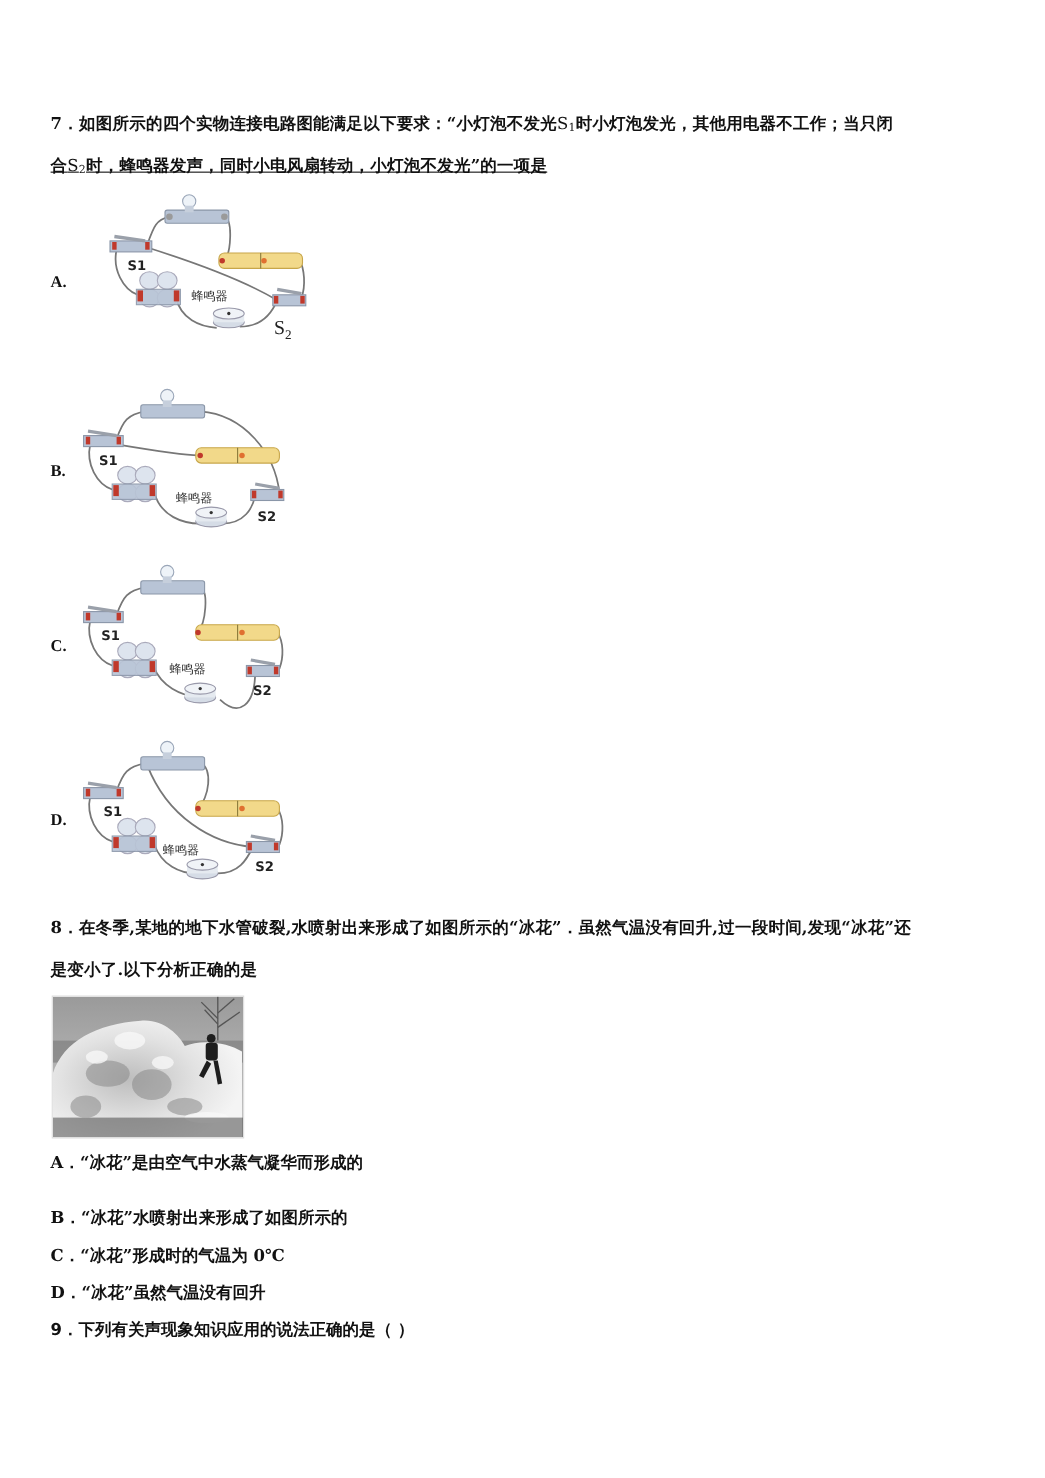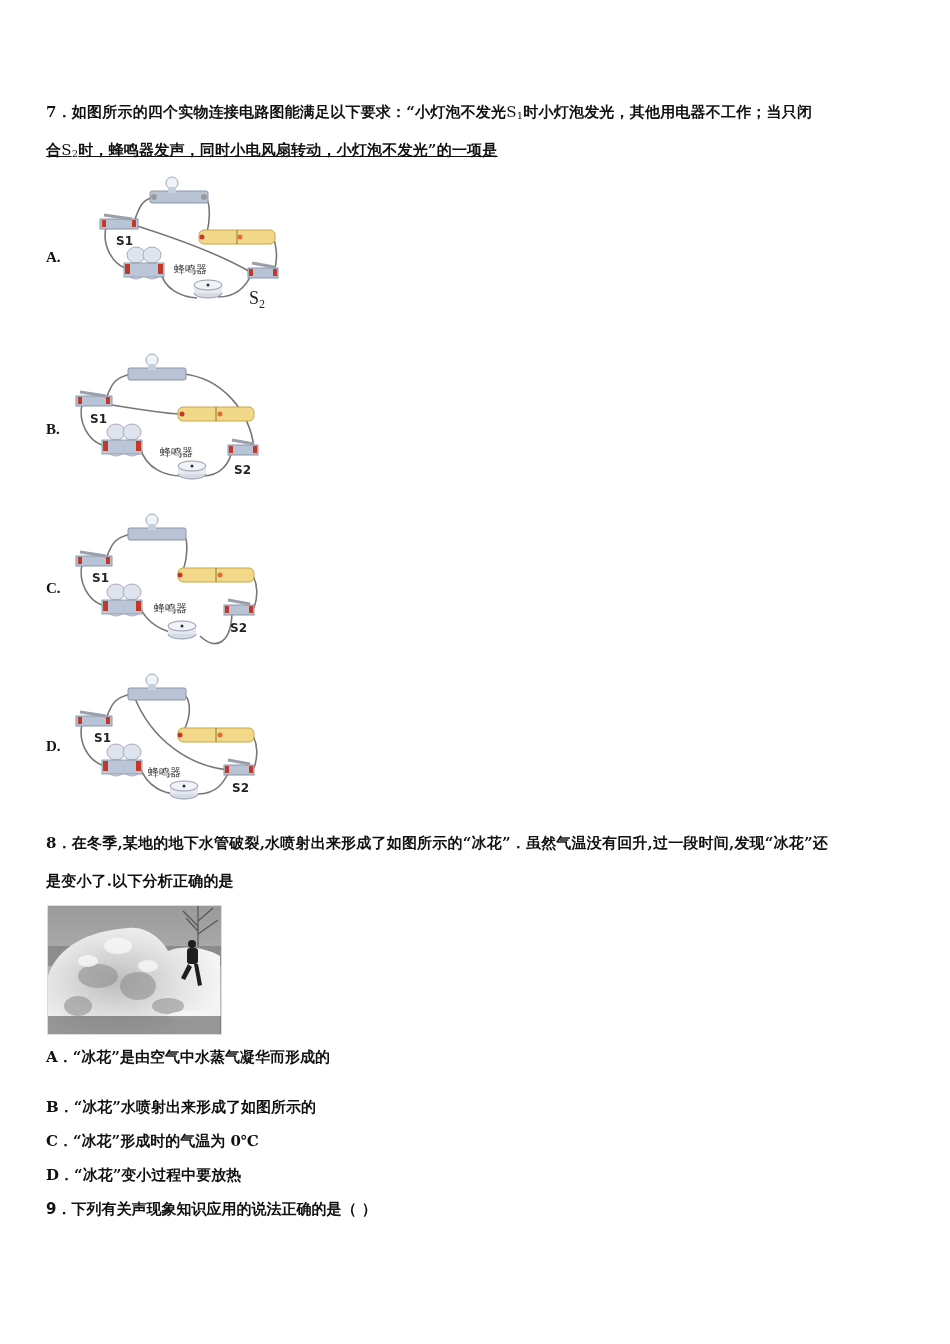--- a/index.html
+++ b/index.html
@@ -311,18 +311,18 @@
 <div class="opt-line" style="top:1048px;">
   <span>A．</span><span>“冰花”是由空气中水蒸气凝华而形成的</span>
 </div>
 <div class="opt-line" style="top:1098px;">
   <span>B．</span><span>“冰花”水喷射出来形成了如图所示的</span>
 </div>
 <div class="opt-line" style="top:1132px;">
   <span>C．</span><span>“冰花”形成时的气温为 0℃</span>
 </div>
 <div class="opt-line" style="top:1166px;">
-  <span>D．</span><span>“冰花”变小过程中要放热</span>
+  <span>D．</span><span>“冰花”虽然气温没有回升</span>
 </div>
 
 <div class="opt-line q9" style="top:1200px;font-weight:bold;">
   <span>9．</span><span>下列有关声现象知识应用的说法正确的是（ ）</span>
 </div>
 
 </body></html>

